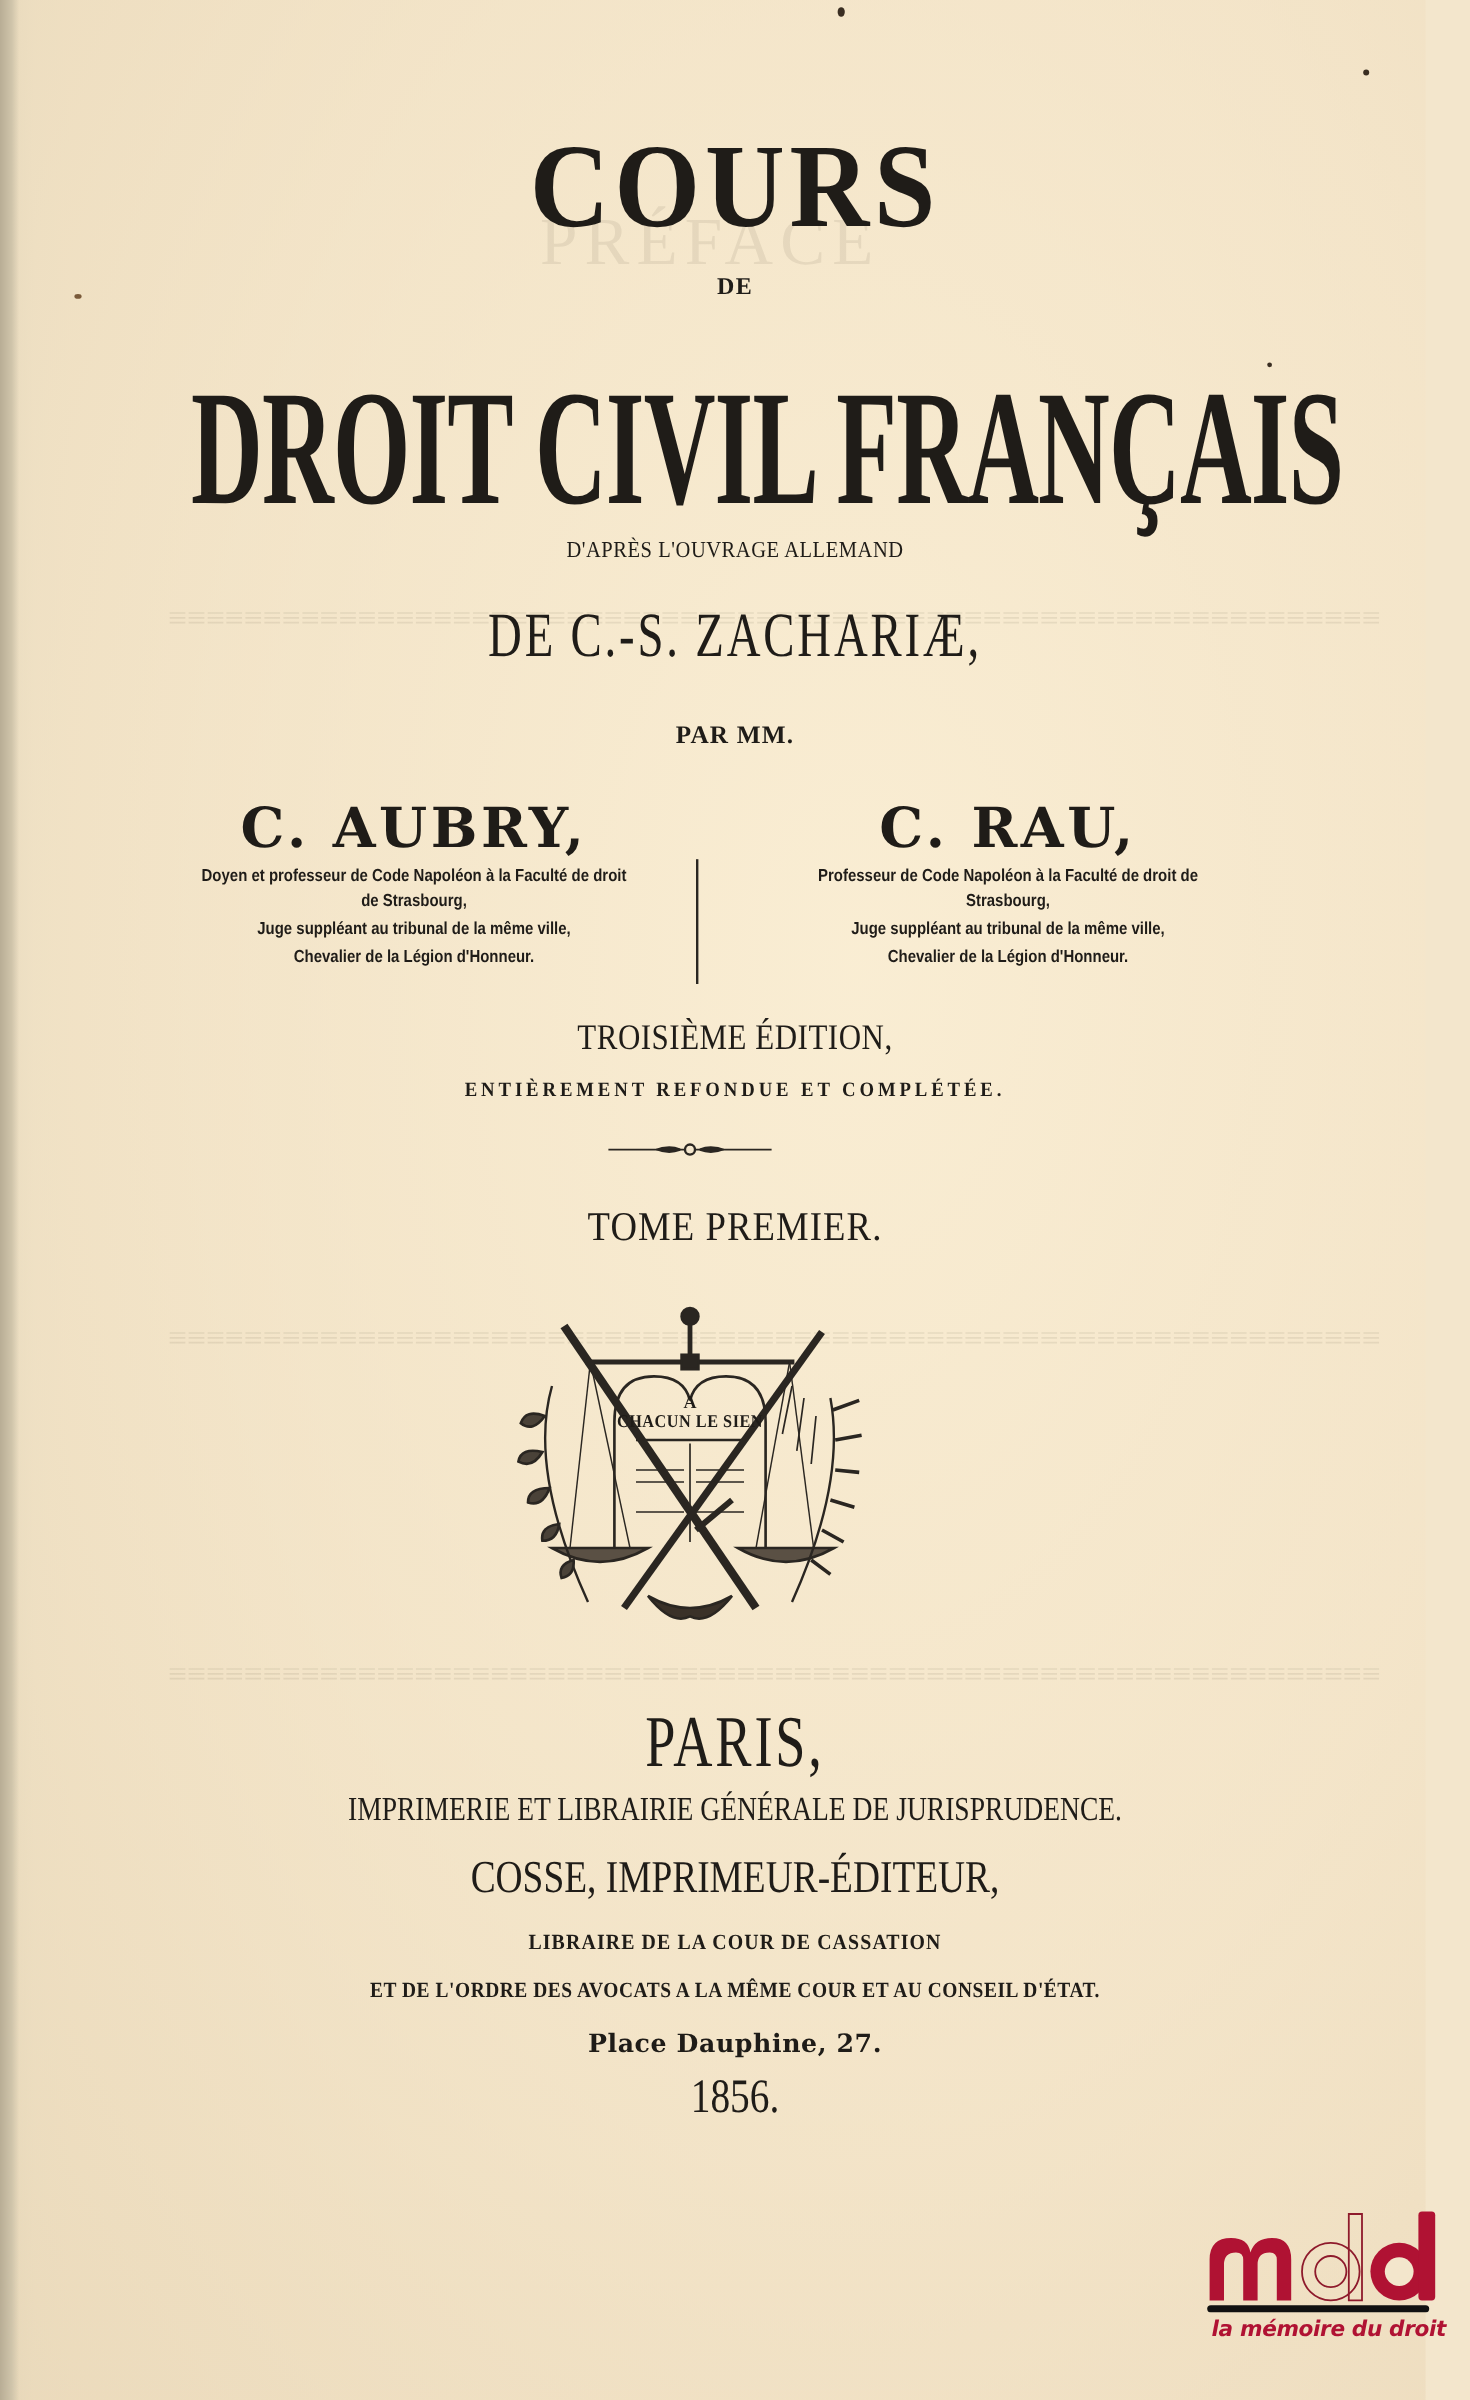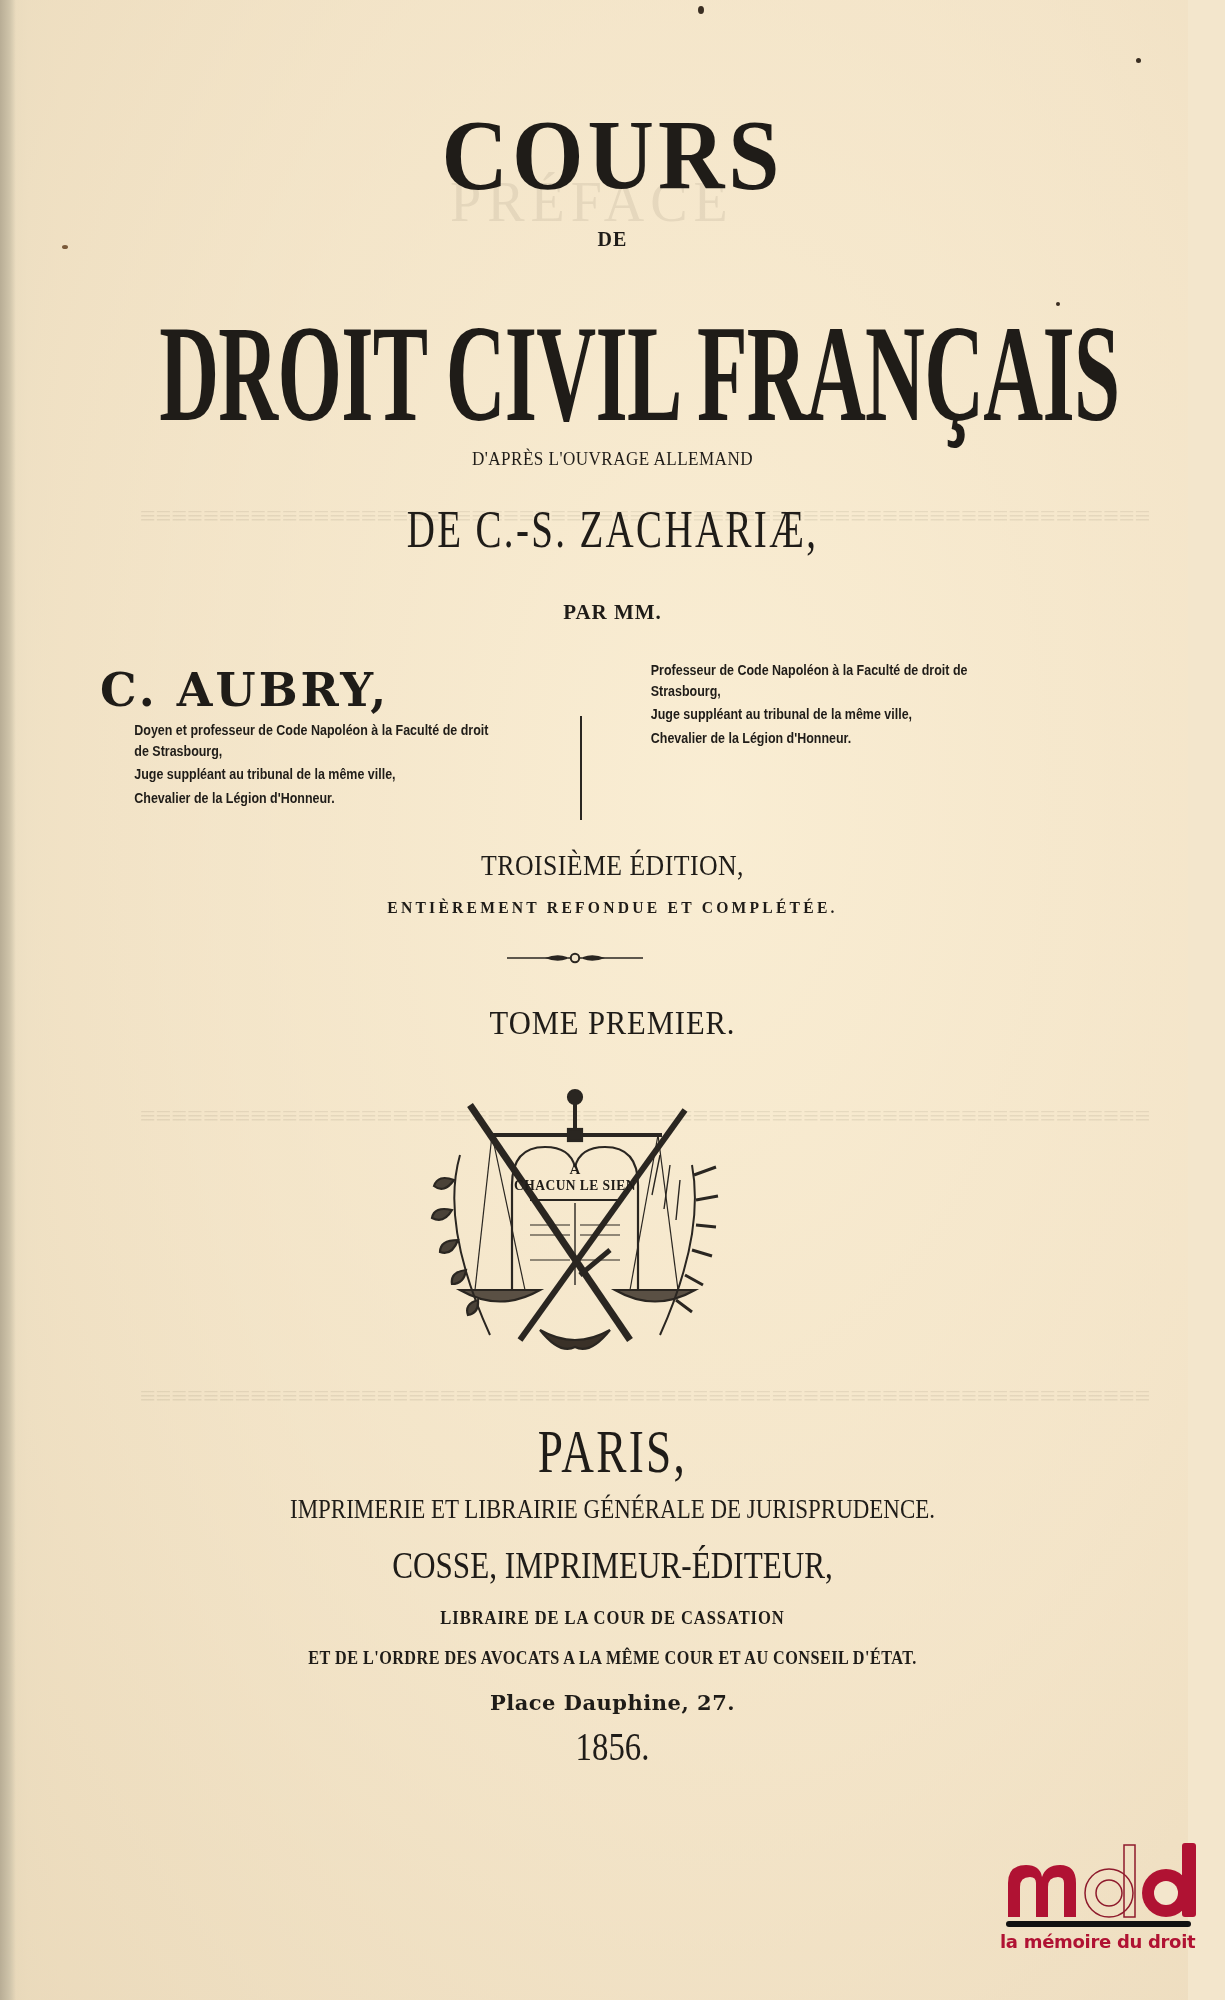--- a/index.html
+++ b/index.html
@@ -69,20 +69,21 @@
     transform: scaleX(0.78) scaleY(1.05);
   }
   .par {
     top: 600px;
     font-size: 21px;
     font-weight: bold;
     letter-spacing: 1px;
   }
   .author {
     position: absolute;
+    text-align: center;
     white-space: nowrap;
   }
   .author-left { left: 100px; width: 490px; top: 660px; }
   .author-right { left: 620px; width: 440px; top: 660px; }
   .author-name {
     font-size: 46px;
     font-weight: bold;
     letter-spacing: 3px;
     font-family: "DejaVu Serif", serif;
     line-height: 60px;
@@ -200,26 +201,27 @@
   }
   .logo {
     position: absolute;
     left: 1000px; top: 1835px;
     width: 205px; height: 135px;
   }
   .logo-text {
     position: absolute;
     left: 0; top: 96px;
     width: 205px;
-    text-align: left;
+    text-align: right;
     font-family: "DejaVu Sans", sans-serif;
     font-size: 18px;
     font-weight: bold;
     color: #b01233;
     letter-spacing: -0.3px;
+    font-style: italic;
   }
   .speck {
     position: absolute;
     border-radius: 50%;
     background: #3a2e22;
   }
 </style>
 </head>
 <body>
 
@@ -250,20 +252,21 @@
       <div>Doyen et professeur de Code Napoléon à la Faculté de droit</div>
       <div>de Strasbourg,</div>
       <div class="gap">Juge suppléant au tribunal de la même ville,</div>
       <div class="gap">Chevalier de la Légion d'Honneur.</div>
     </div>
   </div>
 
   <div class="vline"></div>
 
   <div class="author author-right">
+    <div class="author-name">C. RAU,</div>
     <div class="author-desc">
       <div>Professeur de Code Napoléon à la Faculté de droit de</div>
       <div>Strasbourg,</div>
       <div class="gap">Juge suppléant au tribunal de la même ville,</div>
       <div class="gap">Chevalier de la Légion d'Honneur.</div>
     </div>
   </div>
 
   <div class="center edition">TROISIÈME ÉDITION,</div>
   <div class="center refondue">ENTIÈREMENT REFONDUE ET COMPLÉTÉE.</div>

